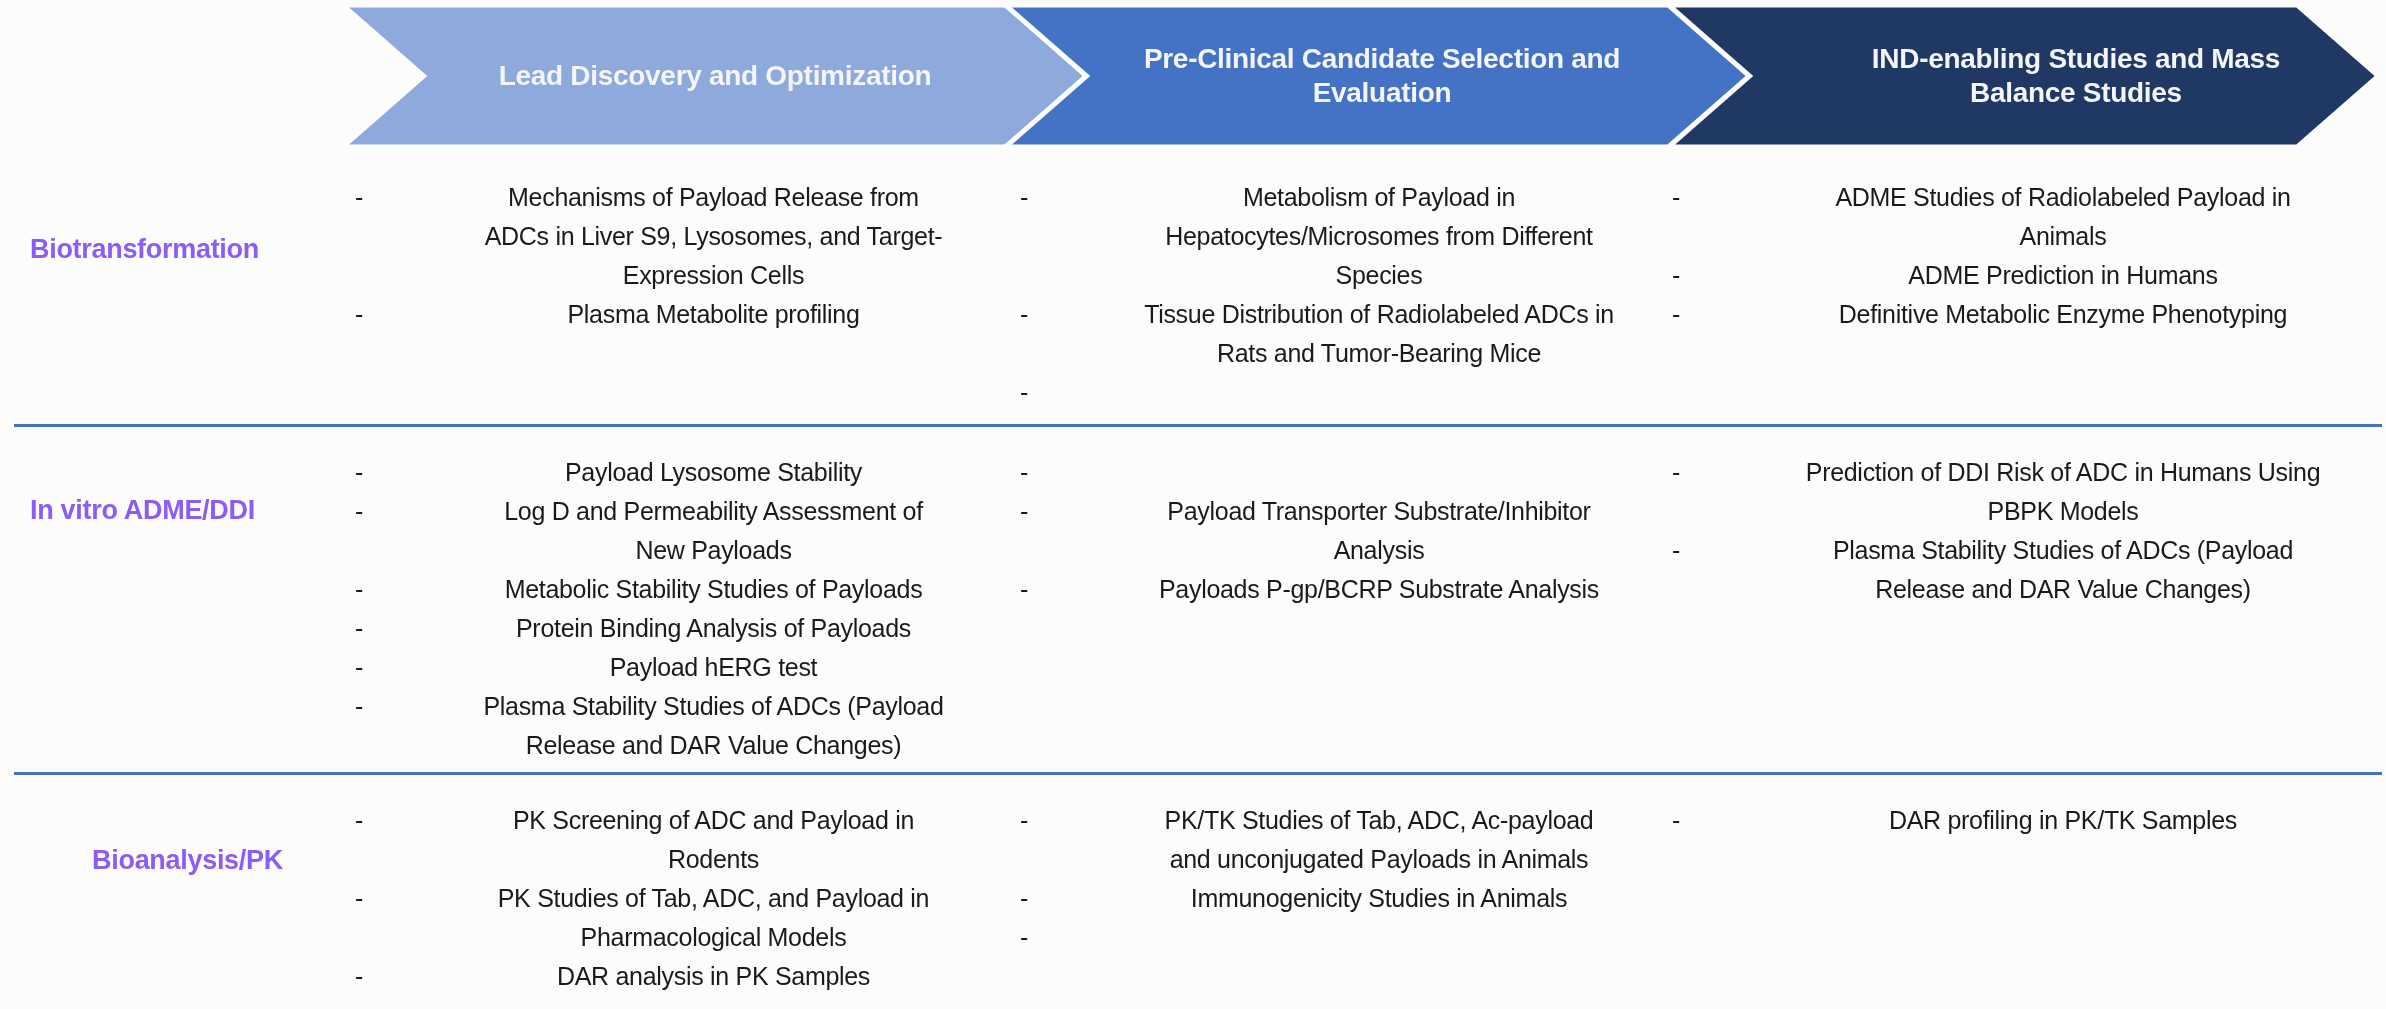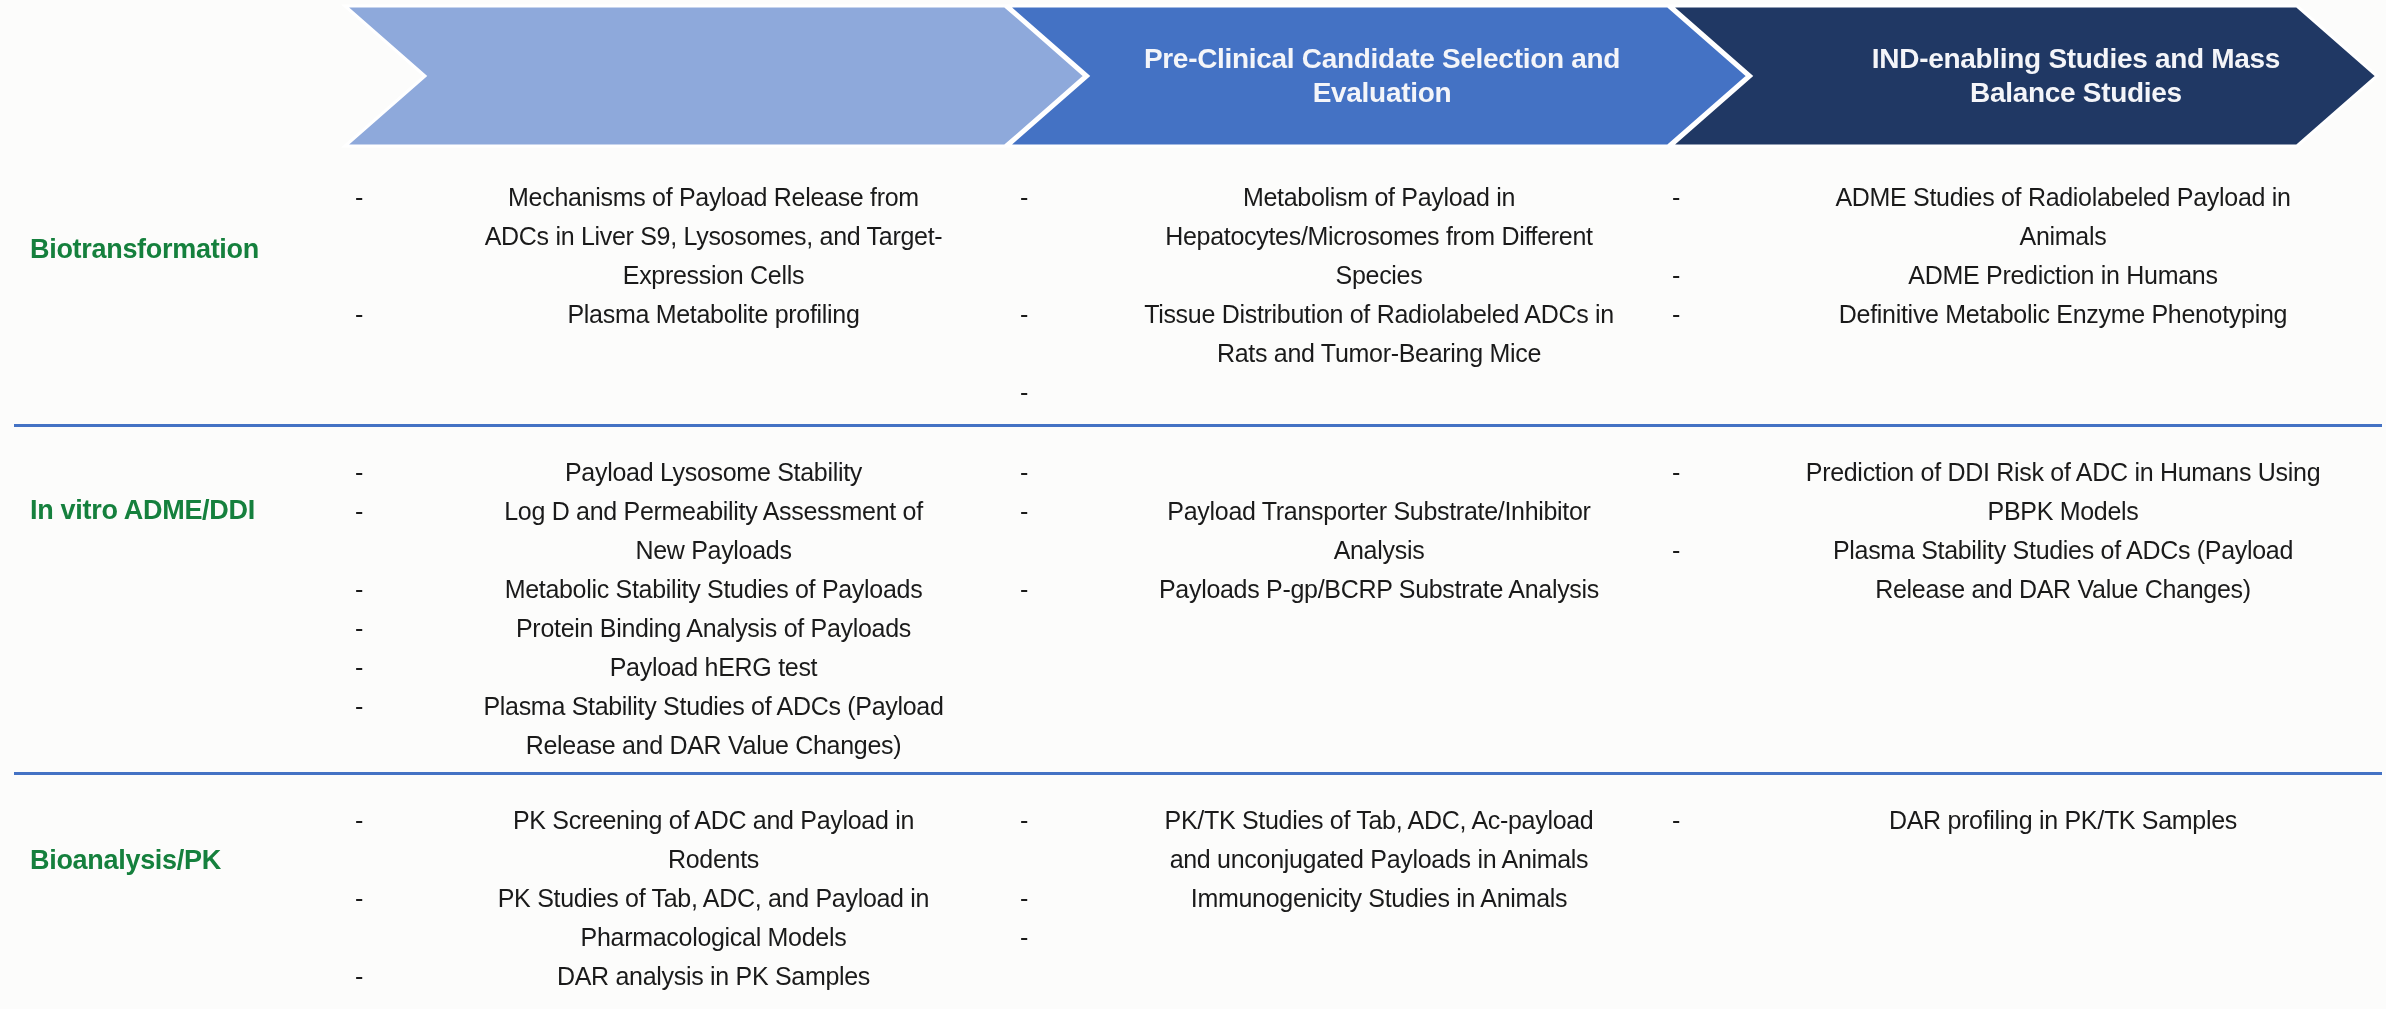--- a/index.html
+++ b/index.html
@@ -35,25 +35,25 @@
   .row.r1 { min-height: 272px; }
   .row.r2 { min-height: 345px; }
   .row.r3 { min-height: 231px; }
 
   .divider { height: 3px; background: #4472c4; margin: 0 4px 0 14px; }
 
   .row-label {
     padding-left: 30px;
     font-size: 27px; font-weight: bold;
     letter-spacing: -0.3px;
-    color: #15803d;
+    color: #8b5cf6;
   }
   .r1 .row-label { padding-top: 56px; }
   .r2 .row-label { padding-top: 42px; }
-  .r3 .row-label { padding-top: 44px; }
+  .r3 .row-label { padding-top: 44px; text-align: center; }
 
   .cell { font-size: 25px; line-height: 39px; letter-spacing: -0.3px; }
   .cell.c1 { padding-left: 10px; }
   .cell.c2 { padding-left: 12px; }
   .cell.c3 { padding-left: 4px; }
 
   .bullet { display: grid; grid-template-columns: 64px 1fr; }
   .cell.c2 .bullet { grid-template-columns: 70px 1fr; }
   .cell.c3 .bullet { grid-template-columns: 68px 1fr; }
   .bullet-dash { text-align: left; }
@@ -61,20 +61,21 @@
 </style>
 </head>
 <body>
 
 <div class="stage-header">
   <svg width="2386" height="152" viewBox="0 0 2386 152">
     <polygon points="1671,6 2297,6 2377,76 2297,146 1671,146 1751,76" stroke="#ffffff" stroke-width="3" fill="#203864"></polygon>
     <polygon points="1008,6 1668,6 1748,76 1668,146 1008,146 1088,76" stroke="#ffffff" stroke-width="3" fill="#4472c4"></polygon>
     <polygon points="345,6 1005,6 1085,76 1005,146 345,146 425,76" stroke="#ffffff" stroke-width="3" fill="#8ea9db"></polygon>
   </svg>
+  <div class="stage-label s1">Lead Discovery and Optimization</div>
   <div class="stage-label s2">Pre-Clinical Candidate Selection and
 Evaluation</div>
   <div class="stage-label s3">IND-enabling Studies and Mass
 Balance Studies</div>
 </div>
 
 <div class="row r1">
   <div class="row-label">Biotransformation</div>
   <div class="cell c1">
     <div class="bullet">

